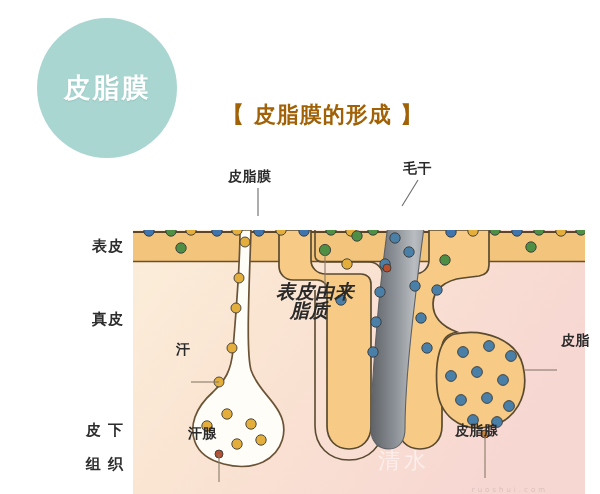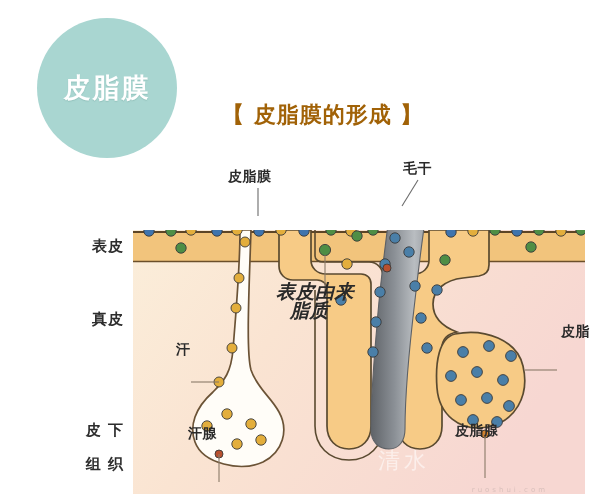--- a/index.html
+++ b/index.html
@@ -247,21 +247,21 @@
     <div class="watermark-ghost">清水</div>
     <div class="watermark-sub">ruoshui.com</div>
   </div>
 
   <div class="ann" style="left:228px;top:168px;">皮脂膜</div>
   <div class="ann" style="left:403px;top:160px;">毛干</div>
   <div class="ann small" style="left:276px;top:283px;">表皮由来</div>
   <div class="ann small" style="left:290px;top:302px;">脂质</div>
   <div class="ann" style="left:176px;top:341px;">汗</div>
   <div class="ann" style="left:188px;top:425px;">汗腺</div>
-  <div class="ann" style="left:561px;top:323px;">皮脂</div>
+  <div class="ann" style="left:561px;top:332px;">皮脂</div>
   <div class="ann" style="left:455px;top:422px;">皮脂腺</div>
 
   <svg style="position:absolute;left:0;top:0;pointer-events:none;" width="600" height="494">
     <g stroke="#6b6b6b" stroke-width="1.1" fill="none">
       <path d="M258 188 L258 216"></path>
       <path d="M418 180 L402 206"></path>
     </g>
   </svg>
 
 </div>

